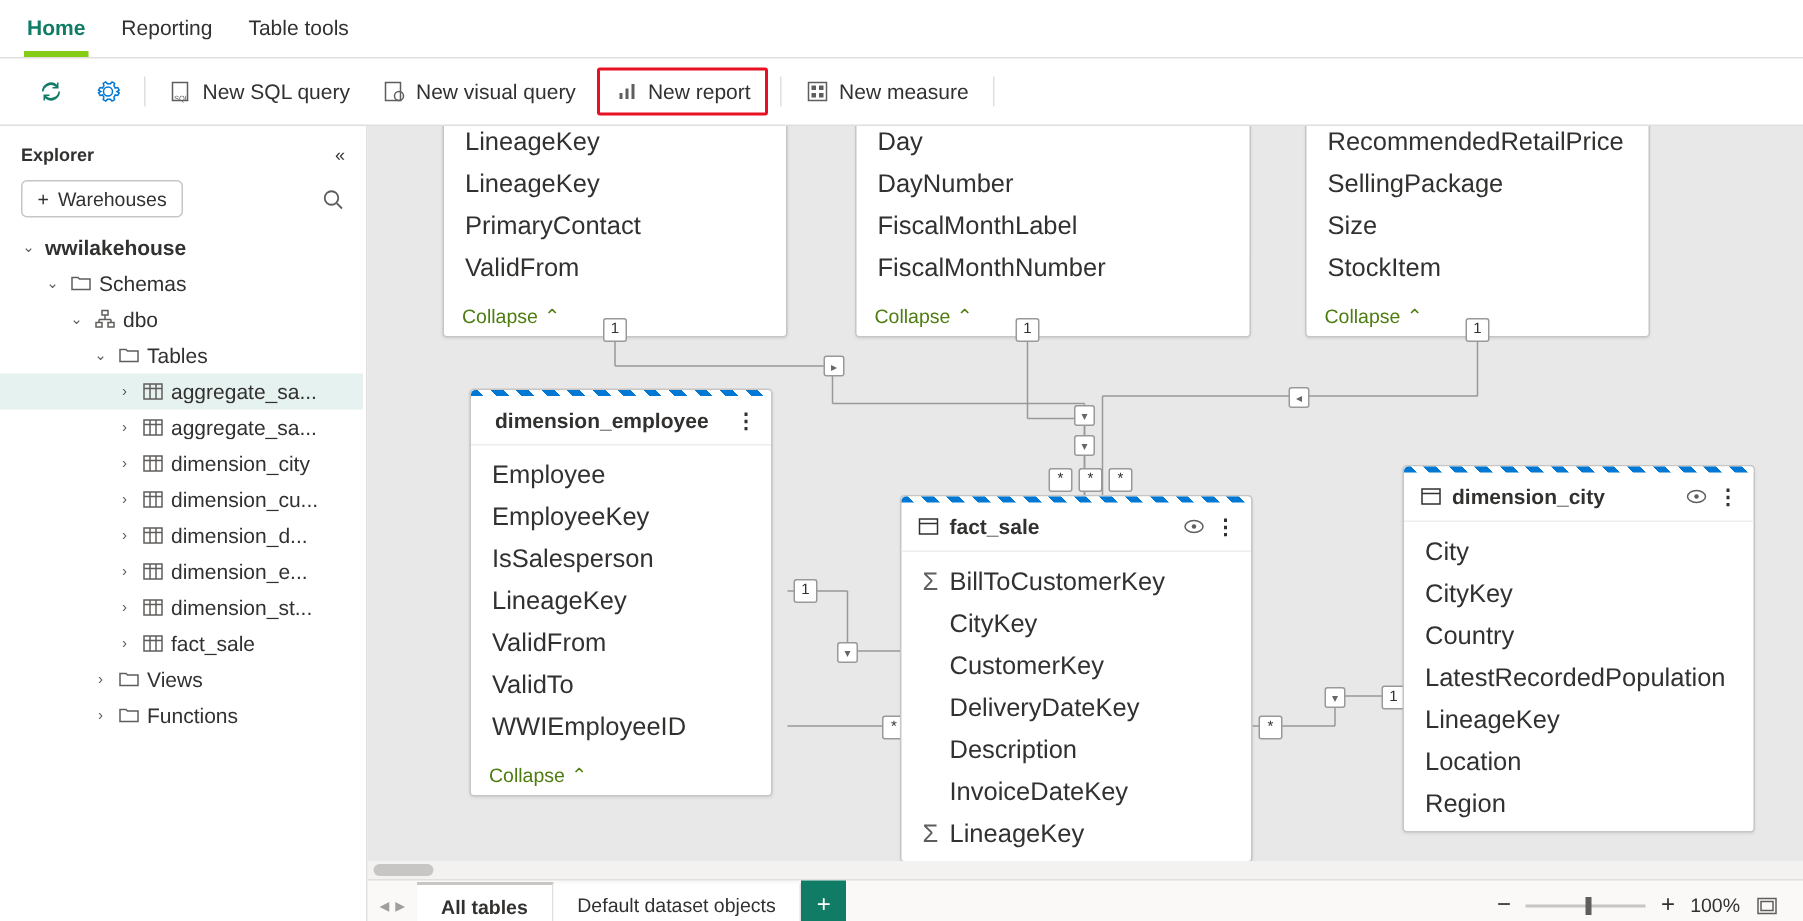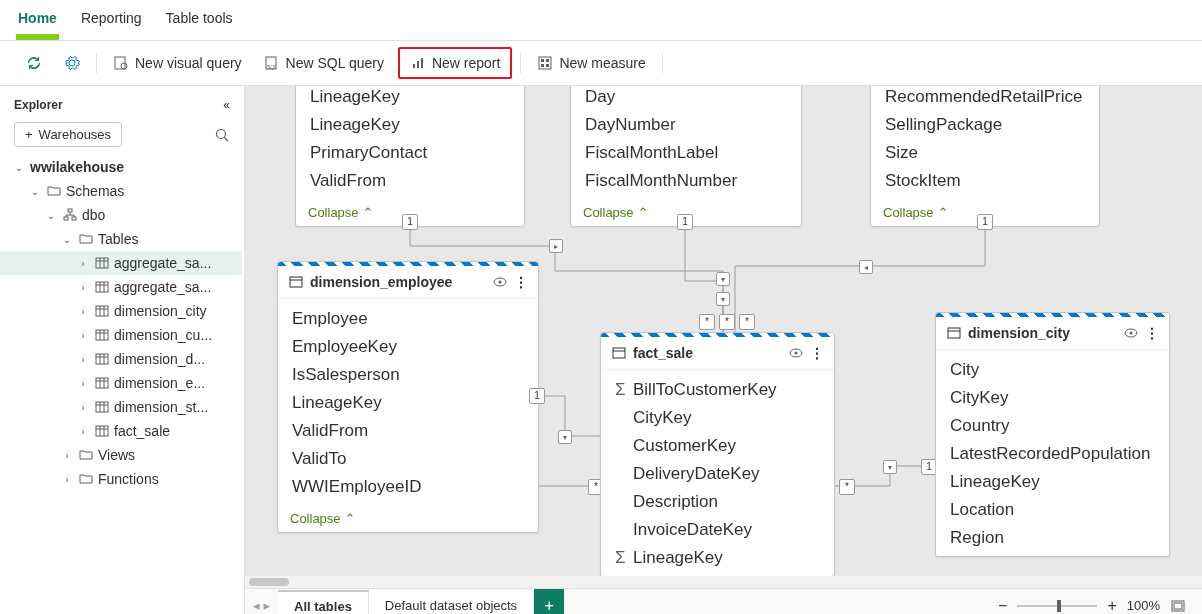--- a/index.html
+++ b/index.html
@@ -1,20 +1,20 @@
 <!DOCTYPE html>
 <html><head>
 <meta charset="utf-8">
 <style>
 * { box-sizing: border-box; margin: 0; padding: 0; font-family: "Segoe UI", sans-serif; }
 body { width: 1202px; height: 614px; overflow: hidden; background: #fff; font-size: 13px; color: #323130; }
 
 .top-tabs { display: flex; gap: 20px; padding: 4px 16px 0; border-bottom: 1px solid #e1dfdd; }
 .top-tab { padding: 6px 2px 8px; cursor: pointer; font-size: 14px; }
-.top-tab.active { color: #107c66; border-bottom: 6px solid #84cc16; font-weight: 600; }
+.top-tab.active { color: #107c66; border-bottom: 4px solid #84cc16; font-weight: 600; }
 
 .toolbar { display: flex; align-items: center; padding: 8px 16px; gap: 2px; border-bottom: 1px solid #e1dfdd; }
 .toolbar-btn { display: flex; align-items: center; gap: 6px; padding: 6px 10px; cursor: pointer; font-size: 14px; border-radius: 2px; }
 .toolbar-sep { width: 1px; height: 20px; background: #e1dfdd; margin: 0 4px; }
 .highlight-box { border: 2.5px solid #e81123; border-radius: 2px; margin: -3px 2px; }
 
 .main { display: flex; height: calc(614px - 78px); }
 
 .sidebar { width: 245px; border-right: 1px solid #e1dfdd; display: flex; flex-direction: column; padding: 8px 0; }
 .sidebar-header { display: flex; align-items: center; justify-content: space-between; padding: 4px 14px 10px; }
@@ -77,30 +77,30 @@
   </div>
   <div class="toolbar-btn">
     <svg class="ico" viewBox="0 0 16 16">
         <path d="M8 5a3 3 0 100 6 3 3 0 000-6zm6 3l1.5.9-1 1.7-1.7-.3a5 5 0 01-.9 1.5l.5 1.6-1.7 1-1.2-1.3a5 5 0 01-1.8 0L6.5 14.4l-1.7-1 .5-1.6a5 5 0 01-.9-1.5l-1.7.3-1-1.7L3.2 8l-1.5-.9 1-1.7 1.7.3a5 5 0 01.9-1.5L4.8 2.6l1.7-1L7.7 2.9a5 5 0 011.8 0l1.2-1.3 1.7 1-.5 1.6a5 5 0 01.9 1.5l1.7-.3 1 1.7L14 8z" fill="none" stroke="#0078d4" stroke-width="1"></path>
       </svg>
   </div>
   <div class="toolbar-sep"></div>
   <div class="toolbar-btn">
     <svg class="ico" viewBox="0 0 16 16">
         <rect x="2" y="2" width="10" height="12" fill="none" stroke="#605e5c"></rect>
-        <circle cx="11" cy="11" r="3" fill="none" stroke="#605e5c"></circle>
-      </svg>
-    <span>New visual query</span>
+        <text x="3" y="14" font-size="5" fill="#605e5c">SQL</text>
+      </svg>
+    <span>New SQL query</span>
   </div>
   <div class="toolbar-btn">
     <svg class="ico" viewBox="0 0 16 16">
         <rect x="2" y="2" width="10" height="12" fill="none" stroke="#605e5c"></rect>
-        <text x="3" y="14" font-size="5" fill="#605e5c">SQL</text>
-      </svg>
-    <span>New SQL query</span>
+        <circle cx="11" cy="11" r="3" fill="none" stroke="#605e5c"></circle>
+      </svg>
+    <span>New visual query</span>
   </div>
   <span class="highlight-box">
     <div class="toolbar-btn">
       <svg class="ico" viewBox="0 0 16 16">
           <rect x="3" y="9" width="2" height="4" fill="#605e5c"></rect>
           <rect x="7" y="6" width="2" height="7" fill="#605e5c"></rect>
           <rect x="11" y="3" width="2" height="10" fill="#605e5c"></rect>
         </svg>
       <span>New report</span>
     </div>
@@ -301,21 +301,21 @@
           <div class="fld">ValidFrom</div>
         </div>
         <div class="collapse-link">
             <span>Collapse</span>
             <span>⌃</span>
           </div>
       </div>
       <div class="conn-badge" style="left:157px; top:128px">1</div>
       <div class="conn-node" style="left:304px; top:153px">▸</div>
 
-      <div class="ent" style="left:325px; top:-10px; width:232px">
+      <div class="ent" style="left:325px; top:-10px; width:264px">
         <div class="ent-fields">
           <div class="fld">Day</div>
           <div class="fld">DayNumber</div>
           <div class="fld">FiscalMonthLabel</div>
           <div class="fld">FiscalMonthNumber</div>
         </div>
         <div class="collapse-link">
             <span>Collapse</span>
             <span>⌃</span>
           </div>
@@ -330,21 +330,21 @@
           <div class="fld">StockItem</div>
         </div>
         <div class="collapse-link">
             <span>Collapse</span>
             <span>⌃</span>
           </div>
       </div>
       <div class="conn-badge" style="left:732px; top:128px">1</div>
       <div class="conn-node" style="left:614px; top:174px">◂</div>
 
-      <div class="ent" style="left:32px; top:175px; width:262px">
+      <div class="ent" style="left:68px; top:175px; width:202px">
         <div class="striped-top"></div>
         <div class="ent-head">
           <svg class="ico" viewBox="0 0 16 16">
               <rect x="2" y="3" width="12" height="10" fill="none" stroke="#323130"></rect>
               <line x1="2" y1="6" x2="14" y2="6" stroke="#323130"></line>
             </svg>
           <span>dimension_employee</span>
           <span class="spacer"></span>
           <svg class="ico" viewBox="0 0 16 16">
               <ellipse cx="8" cy="8" rx="6" ry="4" fill="none" stroke="#605e5c"></ellipse>

